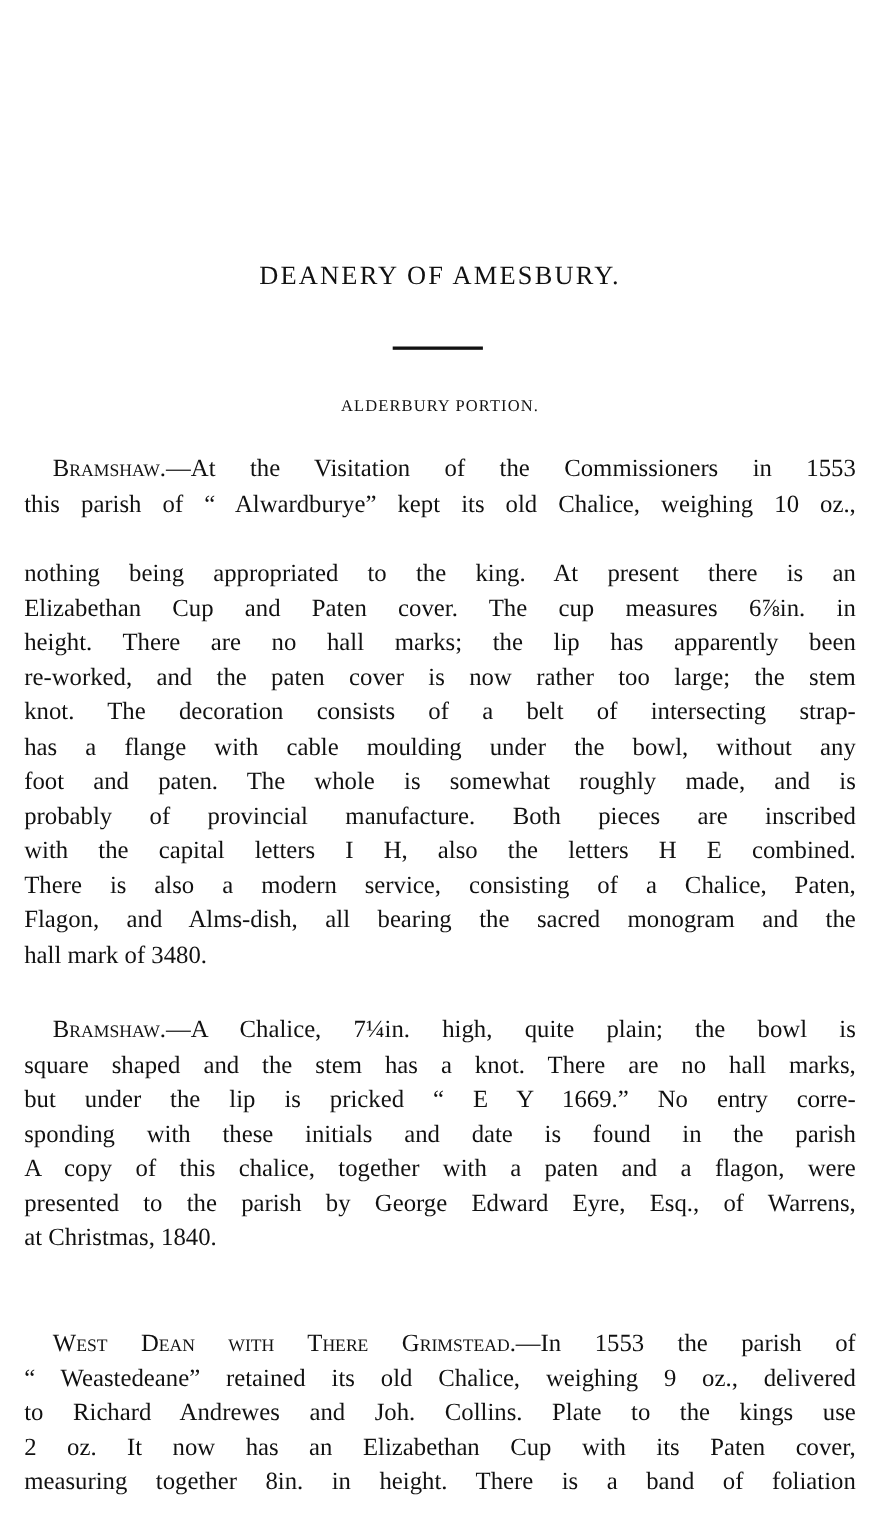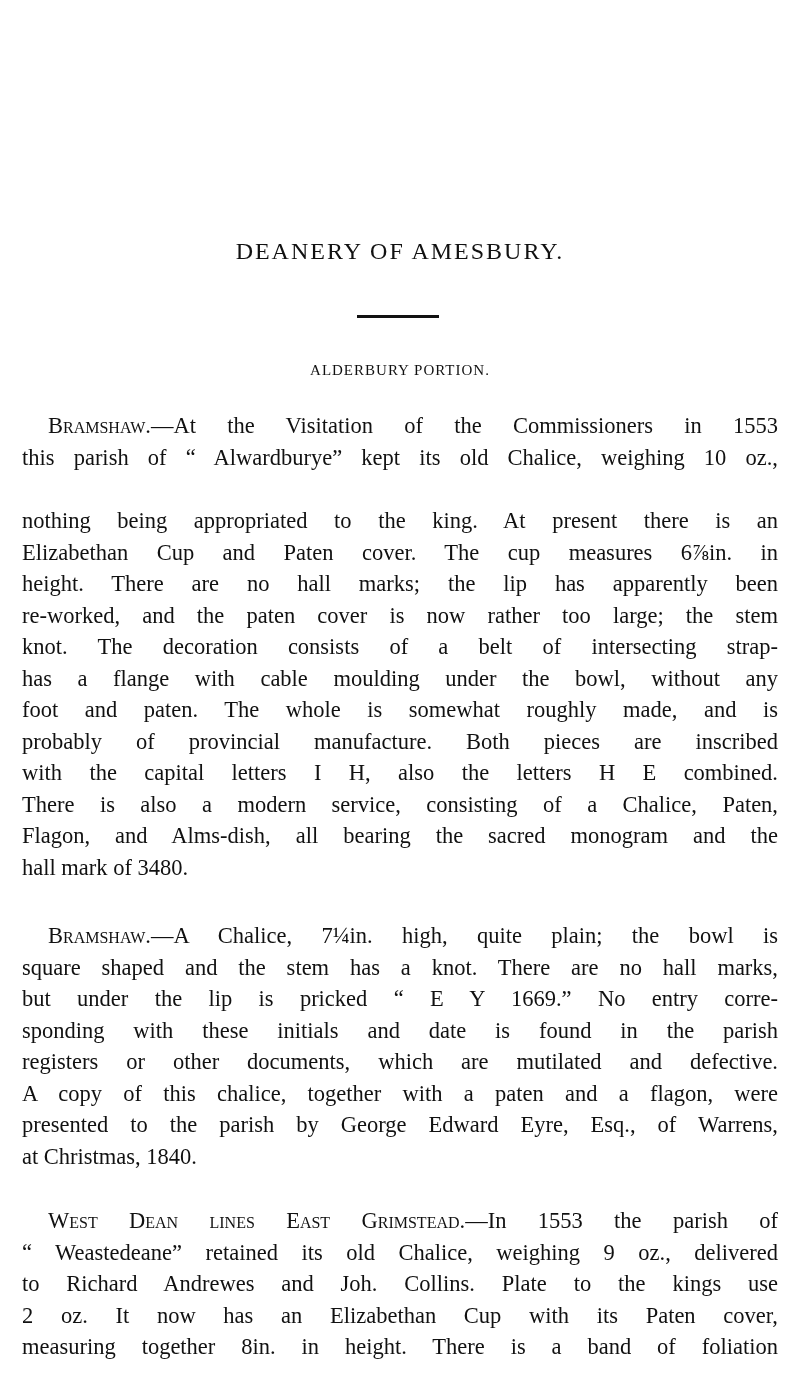--- a/index.html
+++ b/index.html
@@ -38,24 +38,23 @@
     <span class="line" style="white-space: normal; overflow: hidden;"><span>with the capital letters I H, also the letters H E combined.</span></span>
     <span class="line" style="white-space: normal; overflow: hidden;"><span>There is also a modern service, consisting of a Chalice, Paten,</span></span>
     <span class="line" style="white-space: normal; overflow: hidden;"><span>Flagon, and Alms-dish, all bearing the sacred monogram and the</span></span>
     <span class="line last" style="white-space: normal; overflow: hidden;"><span>hall mark of 3480.</span></span>
   </div>
 <div class="para" style="top:920px;">
     <span class="line first" style="white-space: normal; overflow: hidden;"><span class="sc">Bramshaw.</span><span>—A Chalice, 7¼in. high, quite plain; the bowl is</span></span>
     <span class="line" style="white-space: normal; overflow: hidden;"><span>square shaped and the stem has a knot. There are no hall marks,</span></span>
     <span class="line" style="white-space: normal; overflow: hidden;"><span>but under the lip is pricked “ E Y 1669.” No entry corre-</span></span>
     <span class="line" style="white-space: normal; overflow: hidden;"><span>sponding with these initials and date is found in the parish</span></span>
-    <span class="line" style="white-space: normal; overflow: hidden;"><span>registers or other documents, which are mutilated and defective.</span></span>
     <span class="line" style="white-space: normal; overflow: hidden;"><span>A copy of this chalice, together with a paten and a flagon, were</span></span>
     <span class="line" style="white-space: normal; overflow: hidden;"><span>presented to the parish by George Edward Eyre, Esq., of Warrens,</span></span>
     <span class="line last" style="white-space: normal; overflow: hidden;"><span>at Christmas, 1840.</span></span>
   </div>
 <div class="para" style="top:1205px;">
-    <span class="line first" style="white-space: normal; overflow: hidden;"><span class="sc">West Dean lines East Grimstead.</span><span>—In 1553 the parish of</span></span>
+    <span class="line first" style="white-space: normal; overflow: hidden;"><span class="sc">West Dean with There Grimstead.</span><span>—In 1553 the parish of</span></span>
     <span class="line" style="white-space: normal; overflow: hidden;"><span>“ Weastedeane” retained its old Chalice, weighing 9 oz., delivered</span></span>
     <span class="line" style="white-space: normal; overflow: hidden;"><span>to Richard Andrewes and Joh. Collins. Plate to the kings use</span></span>
     <span class="line" style="white-space: normal; overflow: hidden;"><span>2 oz. It now has an Elizabethan Cup with its Paten cover,</span></span>
     <span class="line" style="white-space: normal; overflow: hidden;"><span>measuring together 8in. in height. There is a band of foliation</span></span>
   </div>
 
 </body></html>

